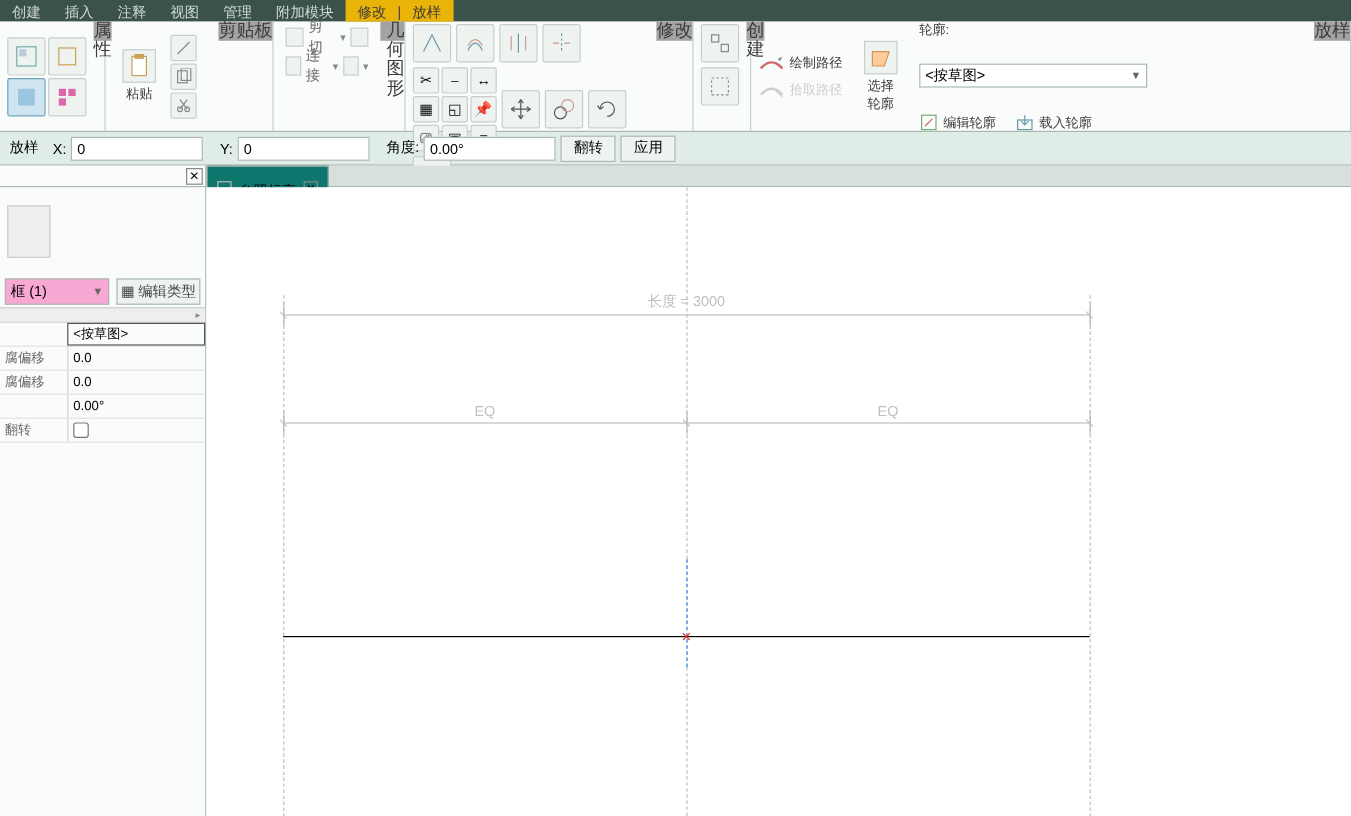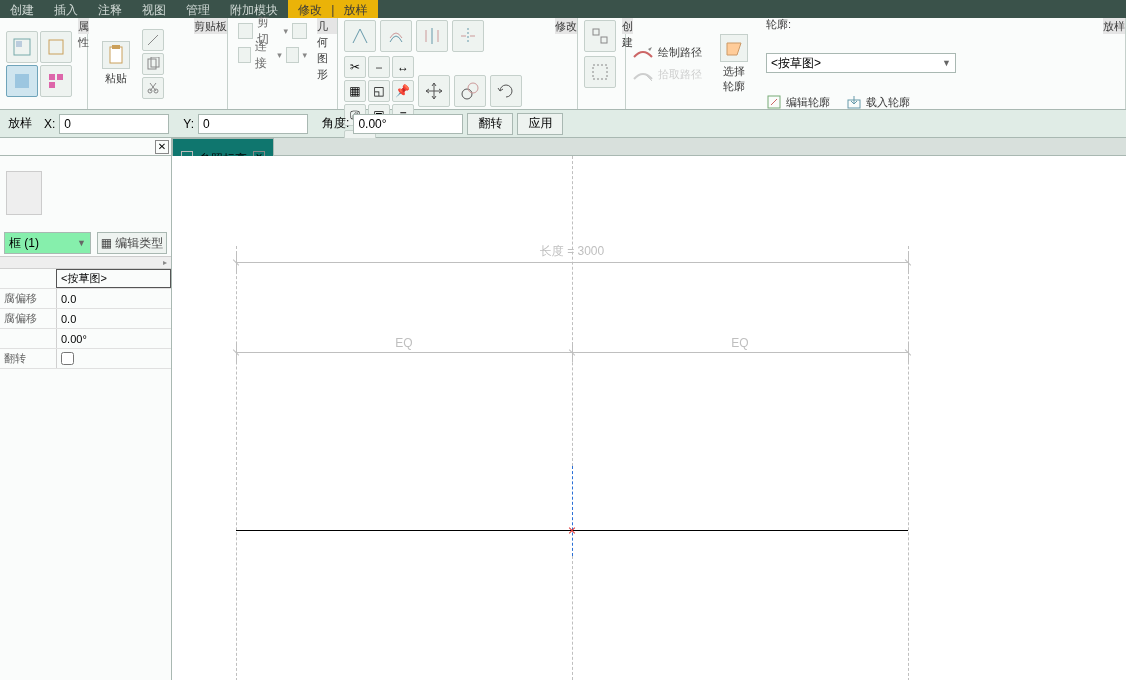--- a/index.html
+++ b/index.html
@@ -7,21 +7,21 @@
 
 
 .tabstrip { display: flex; height: 18px; background: #3a524a; }
 .tabstrip .tab { padding: 2px 10px 0; color: #cfd8d4; cursor: default; }
 .tabstrip .tab.active { background: #eab308; color: #3b3b3b; font-family: Liberation Mono, monospace; }
 
 
 .ribbon { display: flex; height: 92px; background: #fafcfb; border-bottom: 1px solid #a9b8b2; }
 .panel { display: flex; flex-direction: row; border-right: 1px solid #c5d0cb; }
 .panel-body { flex: 1; display: flex; align-items: center; padding: 2px 6px; gap: 4px; }
-.panel-title { height: 16px; line-height: 16px; text-align: left; background: #e5e5e5; font-size: 11px; color: #3b3b3b; }
+.panel-title { height: 16px; line-height: 16px; text-align: right; background: #a3a3a3; font-size: 15px; color: #3b3b3b; }
 .bigbtn { width: 32px; height: 32px; background: #eef3f0; border: 1px solid #c5d0cb; border-radius: 2px; display: flex; align-items: center; justify-content: center; }
 .bigbtn.active { background: #cfe5ef; border-color: #6fa4ba; }
 .smallbtn { width: 22px; height: 22px; background: #eef3f0; border: 1px solid #c5d0cb; border-radius: 2px; display: flex; align-items: center; justify-content: center; }
 .iconcol { display: flex; flex-direction: column; gap: 2px; }
 .iconrow { display: flex; gap: 2px; }
 .txtbtn { display: flex; align-items: center; gap: 4px; color: #6b6b6b; height: 22px; padding: 0 4px; }
 .txtbtn .box { width: 16px; height: 16px; background: #eef3f0; border: 1px solid #c5d0cb; }
 .stackbtn { display: flex; flex-direction: column; align-items: center; gap: 2px; width: 44px; }
 .stackbtn .sq { width: 28px; height: 28px; background: #eef3f0; border: 1px solid #c5d0cb; display: flex; align-items: center; justify-content: center; }
 .stackbtn .lbl { font-size: 11px; color: #3b3b3b; white-space: nowrap; }
@@ -40,21 +40,21 @@
 .optbar .btn { height: 22px; padding: 0 10px; background: #eef3f0; border: 1px solid #a9b8b2; }
 
 
 .docarea { display: flex; height: calc(680px - 18px - 92px - 28px); }
 .proppanel { width: 172px; background: #fafcfb; border-right: 1px solid #a9b8b2; position: relative; }
 .pp-tabbar { height: 18px; border-bottom: 1px solid #a9b8b2; display: flex; justify-content: flex-end; align-items: center; padding-right: 2px; }
 .pp-tabbar .x { width: 14px; height: 14px; border: 1px solid #888; display: flex; align-items: center; justify-content: center; font-size: 10px; }
 .pp-head { height: 74px; display: flex; align-items: center; gap: 6px; padding: 6px; }
 .pp-head .thumb { width: 36px; height: 44px; background: #eee; border: 1px solid #ccc; }
 .pp-row { display: flex; align-items: center; gap: 6px; padding: 2px 4px; }
-.pp-combo { flex: 1; height: 22px; border: 1px solid #a9b8b2; background: #86efac; display: flex; align-items: center; justify-content: space-between; padding: 0 4px; }
+.pp-combo { flex: 1; height: 22px; border: 1px solid #a9b8b2; background: #f9a8d4; display: flex; align-items: center; justify-content: space-between; padding: 0 4px; }
 .pp-editbtn { width: 70px; height: 22px; border: 1px solid #a9b8b2; background: #eef3f0; display: flex; align-items: center; justify-content: center; gap: 3px; font-size: 11px; color: #444; }
 .pp-grid { border-top: 1px solid #d0d0d0; }
 .pp-gridrow { display: flex; height: 20px; border-bottom: 1px solid #e0e0e0; }
 .pp-gridrow .k { width: 56px; padding-left: 4px; color: #666; font-size: 11px; display: flex; align-items: center; overflow: hidden; }
 .pp-gridrow .v { flex: 1; border-left: 1px solid #d0d0d0; padding-left: 4px; display: flex; align-items: center; font-size: 11px; }
 .pp-gridrow.hl .v { border: 1px solid #555; }
 .pp-hscroll { height: 12px; background: #eee; border-top: 1px solid #ccc; display: flex; justify-content: flex-end; }
 .pp-hscroll .tr { width: 12px; display: flex; align-items: center; justify-content: center; font-size: 8px; color: #888; }
 
 .viewwrap { flex: 1; display: flex; flex-direction: column; }

